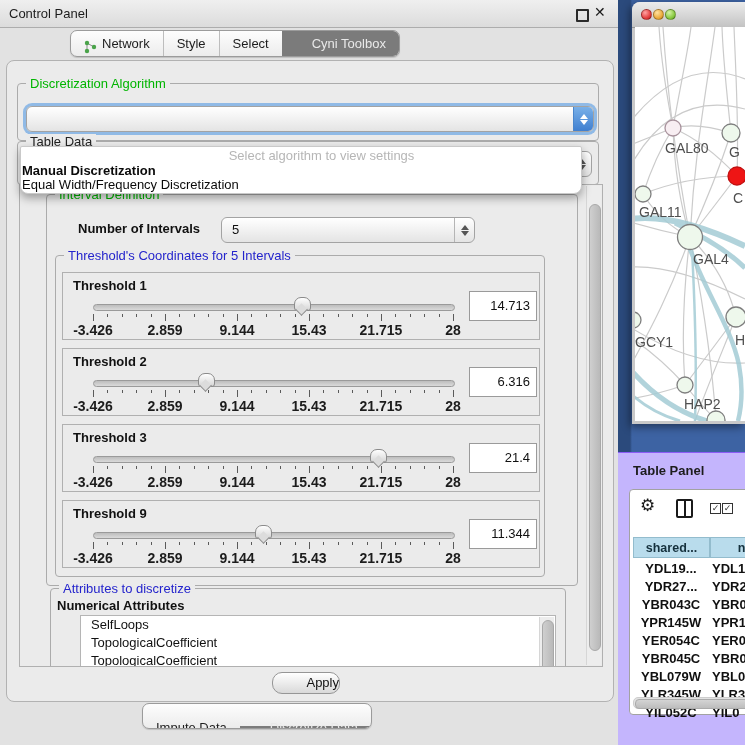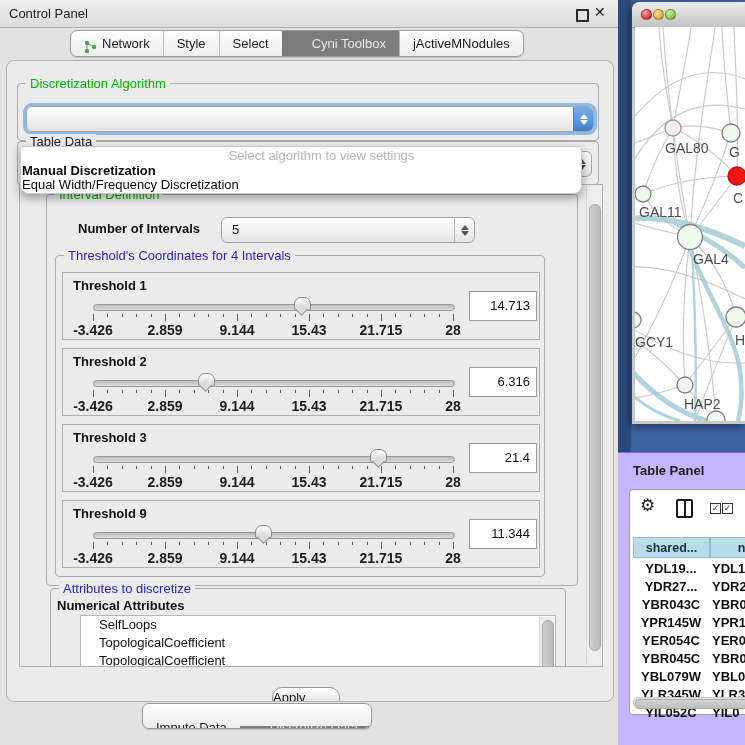--- a/index.html
+++ b/index.html
@@ -71,25 +71,25 @@
   .ticks{position:absolute;left:30px;top:41px;width:360px;height:8px;}
   .tick{position:absolute;top:0;width:1px;height:3px;background:#5a5a5a;}
   .tick.major{height:7px;}
   .tick-labels{position:absolute;left:30px;top:49px;width:360px;height:12px;}
   .tick-label{position:absolute;transform:translateX(-50%);font-size:14px;font-weight:bold;color:#1c1c1c;white-space:nowrap;}
   .thr-value{position:absolute;left:406px;top:18px;width:60px;height:28px;background:#fff;border:1px solid #9a9a9a;
          font-size:13px;color:#111;text-align:right;line-height:28px;padding-right:6px;box-sizing:content-box;}
 
   
   #attr-list{position:absolute;left:60px;top:430px;width:474px;height:60px;background:#fff;border:1px solid #b5b5b5;overflow:hidden;}
-  #attr-list .li{font-size:13px;color:#111;line-height:18px;padding-left:18px;}
+  #attr-list .li{font-size:13px;color:#111;line-height:18px;padding-left:10px;}
   #attr-label{left:37px;top:413px;font-size:13px;font-weight:bold;color:#111;}
 
   #apply-btn{left:265px;top:611px;width:66px;height:20px;border:1px solid #969696;border-radius:10px;
-         background:linear-gradient(#ffffff,#d9d9d9);font-size:13px;color:#111;text-align:left;line-height:20px;margin-top:15px;}
+         background:linear-gradient(#ffffff,#d9d9d9);font-size:13px;color:#111;text-align:right;line-height:20px;}
 
   
   #right-region{left:618px;top:0;width:127px;height:745px;}
   #network-area{left:0;top:0;width:127px;height:452px;
         background:linear-gradient(90deg,#2b4a7c 0px,#2b4a7c 12px,#3d63a3 14px);}
   #mac-window{left:14px;top:2px;width:113px;height:422px;background:#c9c9c9;border-radius:8px 0 0 0;
         box-shadow:-2px 3px 8px rgba(0,0,0,.45);}
   #mac-titlebar{left:0;top:0;width:113px;height:25px;background:linear-gradient(#ececec,#c3c3c3);
         border-radius:8px 0 0 0;border-bottom:1px solid #979797;}
   .light{position:absolute;top:7px;width:11px;height:11px;border-radius:50%;border:1px solid rgba(0,0,0,.28);box-sizing:border-box;}
@@ -146,23 +146,20 @@
     </div>
     <div class="tab">
         <span>Style</span>
       </div>
     <div class="tab">
         <span>Select</span>
       </div>
     <div class="tab active">
         <span>Cyni Toolbox</span>
       </div>
-    <div class="tab">
-        <span>jActiveMNodules</span>
-      </div>
   </div>
 
   <div id="main-panel" class="abs">
 
     <div class="groupbox" style="left:10px;top:22px;width:580px;height:56px;">
       <span class="grouptitle t-green">Discretization Algorithm</span>
       <div class="combo focused" style="left:8px;top:22px;width:566px;">
         <span class="spin">
             <span class="arrow-up"></span>
             <span class="arrow-dn"></span>
@@ -189,21 +186,21 @@
         <div class="abs" style="left:31px;top:26px;font-size:13px;font-weight:bold;color:#111;">Number of Intervals</div>
         <div class="combo" style="left:174px;top:22px;width:252px;">
           <span class="txt">5</span>
           <span class="spin">
               <span class="arrow-up"></span>
               <span class="arrow-dn"></span>
             </span>
         </div>
 
         <div class="groupbox" style="left:8px;top:60px;width:488px;height:320px;">
-          <span class="grouptitle t-blue">Threshold's Coordinates for 4 Intervals</span>
+          <span class="grouptitle t-blue">Threshold's Coordinates for 5 Intervals</span>
           <div style="padding-top:16px;">
 
             <div class="thr-box threshold-row">
               <div class="thr-label">Threshold 1</div>
               <div class="track"></div>
               <div class="slider-handle" style="left: 237.791px;"></div>
               <div class="ticks">
                   <div class="tick major" style="left: 0%;"></div>
                   <div class="tick" style="left: 4%;"></div>
                   <div class="tick" style="left: 8%;"></div>

